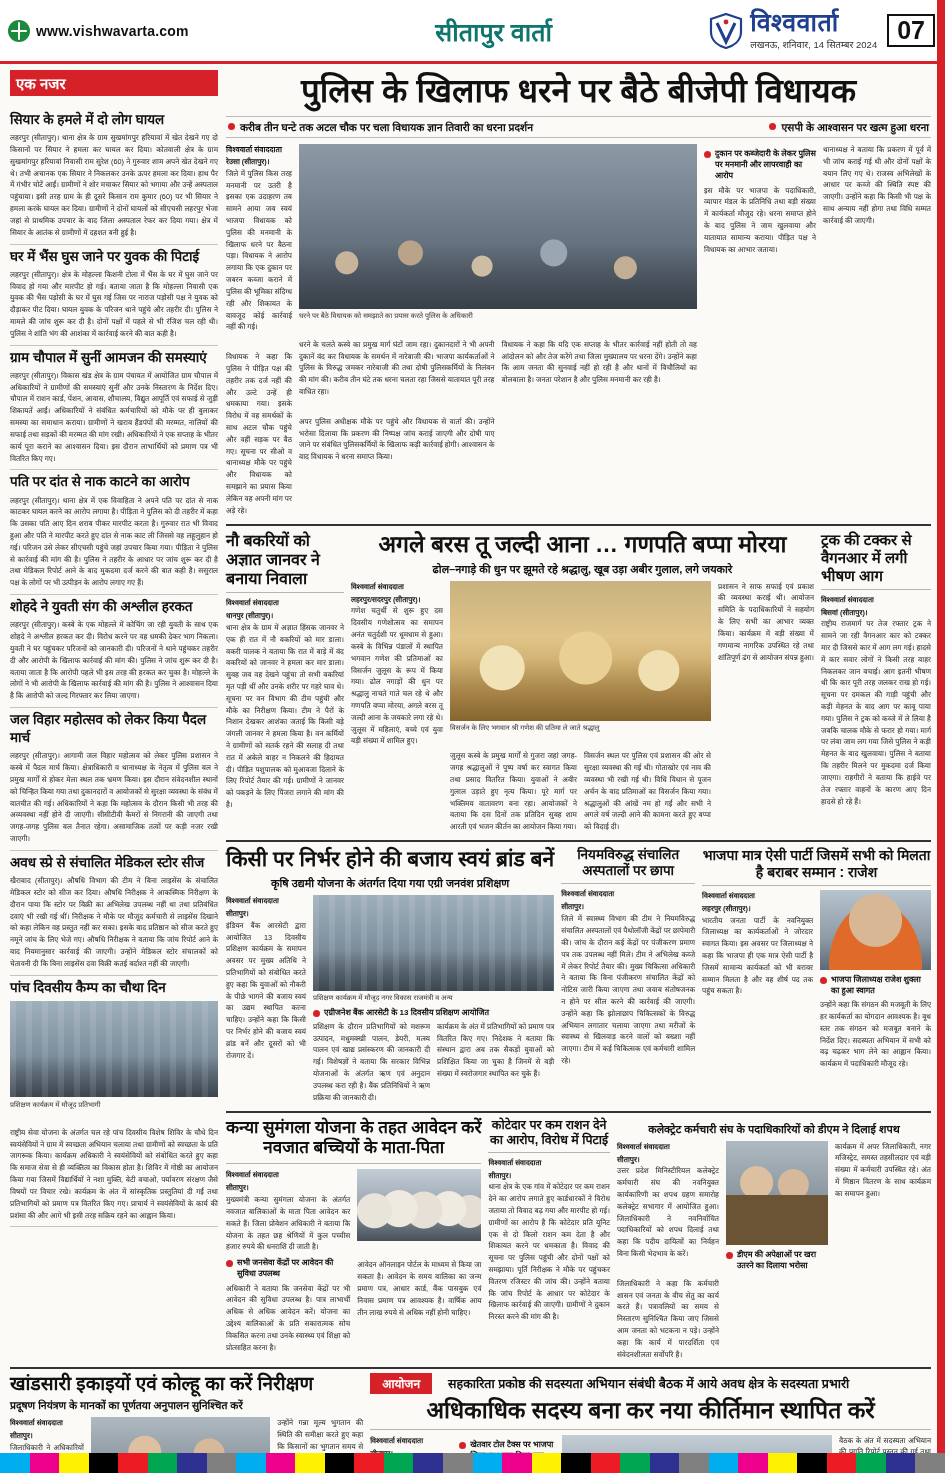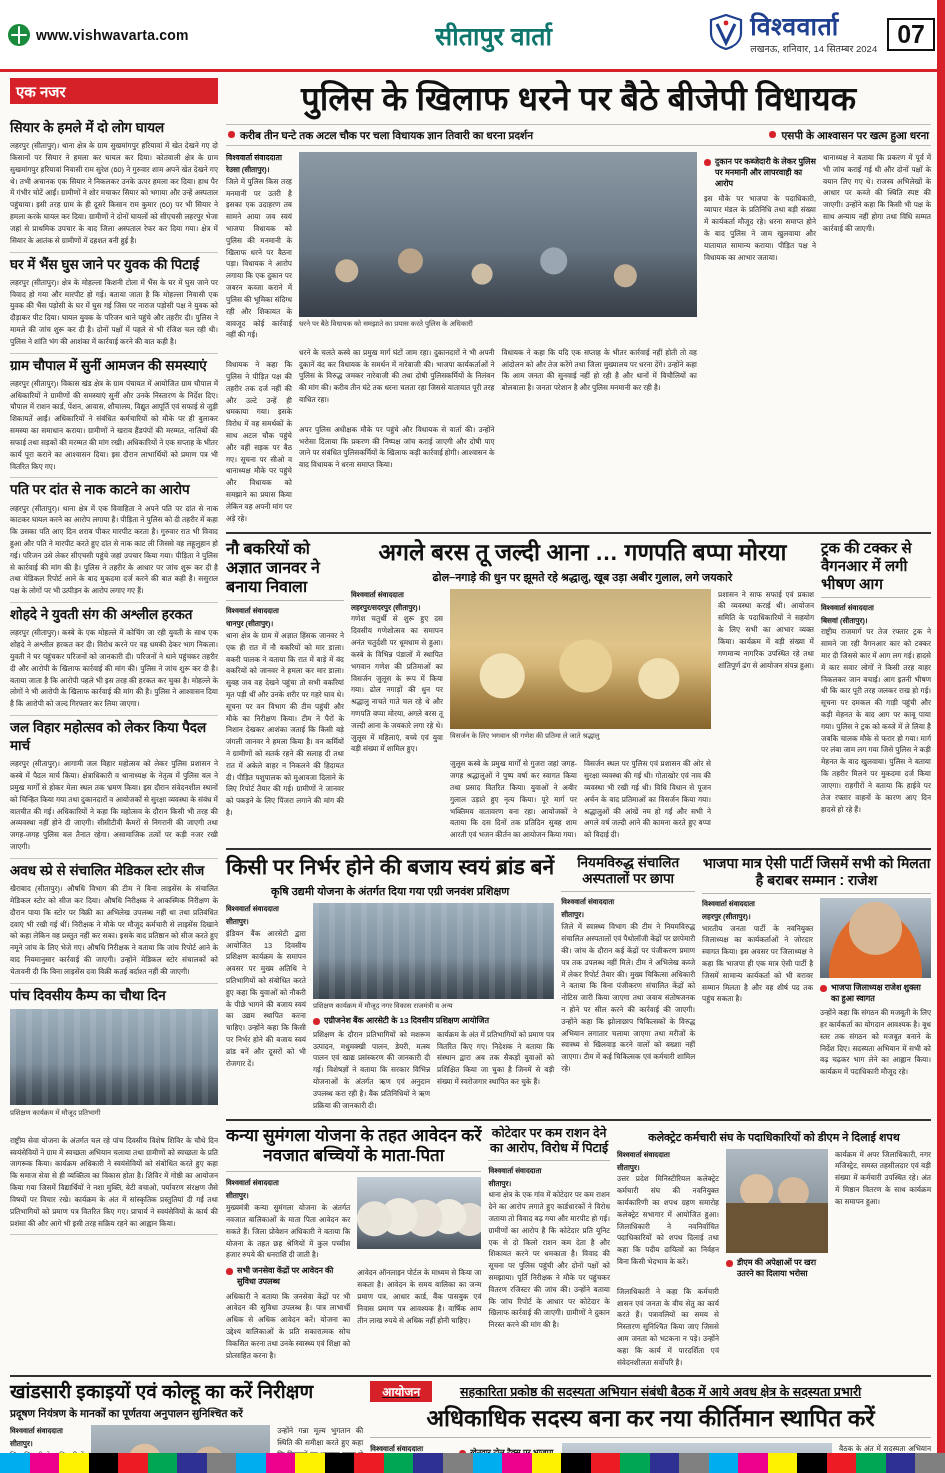--- a/index.html
+++ b/index.html
@@ -14,21 +14,21 @@
   }
   .page {
     position: relative;
     width: 945px; height: 1473px;
     background: #fbfaf7;
     padding: 0;
   }
   
   .masthead {
     display: flex; align-items: center;
-    height: 72px;
+    height: 64px;
     border-bottom: 3px solid #d62128;
     padding: 0 10px 0 8px;
     background: #fff;
   }
   .mh-left { display:flex; align-items:center; width: 270px; gap:6px; }
   .globe {
     width: 22px; height: 22px; border-radius: 50%;
     background: #1a8a3c;
     position: relative; flex: 0 0 auto;
   }
@@ -40,21 +40,21 @@
     content:""; position:absolute; left:10px; top:2px; width:2px; height:18px;
     background:#fff; border-radius:2px;
   }
   .site-url { font-size: 14px; font-weight: bold; color:#111; letter-spacing:.2px; }
   .mh-center { flex:1; text-align:center; }
   .mh-center .edition {
     font-size: 25px; font-weight: bold; color:#0f766e;
     font-family:"Liberation Sans", sans-serif;
   }
   .mh-right { display:flex; align-items:center; gap:10px; }
-  .brandblock { display:flex; align-items:flex-start; gap:7px; }
+  .brandblock { display:flex; align-items:center; gap:7px; }
   .logo-shield {
     width: 34px; height: 36px; position:relative;
   }
   .brand-name {
     font-size: 25px; font-weight: bold; color:#1f3f8f; line-height:1;
     letter-spacing:.5px;
   }
   .brand-sub { font-size: 9.5px; color:#333; margin-top:3px; }
   .pageno {
     border: 2px solid #111; padding: 1px 8px 2px; font-size: 25px; font-weight: bold;
@@ -112,21 +112,21 @@
     margin: 4px 0 3px;
   }
   .bullet-note:before {
     content:""; position:absolute; left:0; top:3px; width:7px;height:7px;
     background:#d62128; border-radius:50%;
   }
   .flag {
     display:inline-block; background:#d62128; color:#fff; font-size:12px; font-weight:bold;
     padding:2px 12px; margin-right:6px;
   }
-  .bottom-band { display:flex; align-items:center; gap:22px;text-decoration:underline; }
+  .bottom-band { display:flex; align-items:center; gap:10px; }
   
   .ph-crowd { background: linear-gradient(#8d9aa6 0%, #6d7b88 48%, #4c5661 100%); }
   .ph-crowd:after {
     content:""; position:absolute; inset:0;
     background:
       radial-gradient(circle at 12% 72%, #c8b49a 0 11px, transparent 12px),
       radial-gradient(circle at 28% 66%, #b9a489 0 12px, transparent 13px),
       radial-gradient(circle at 46% 74%, #cdbda4 0 10px, transparent 11px),
       radial-gradient(circle at 64% 66%, #9aa7b2 0 13px, transparent 14px),
       radial-gradient(circle at 82% 75%, #c2ae95 0 11px, transparent 12px),

